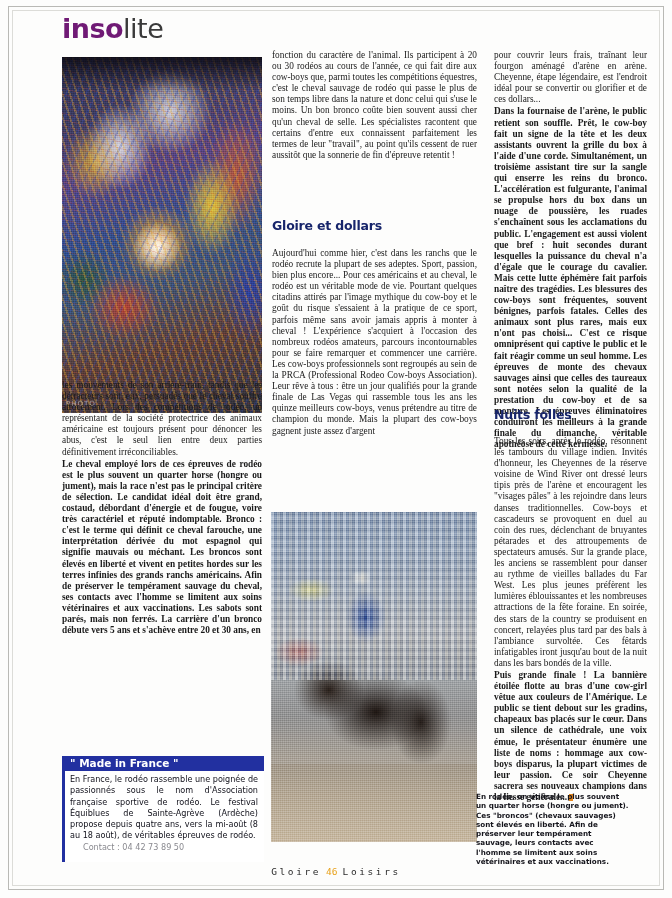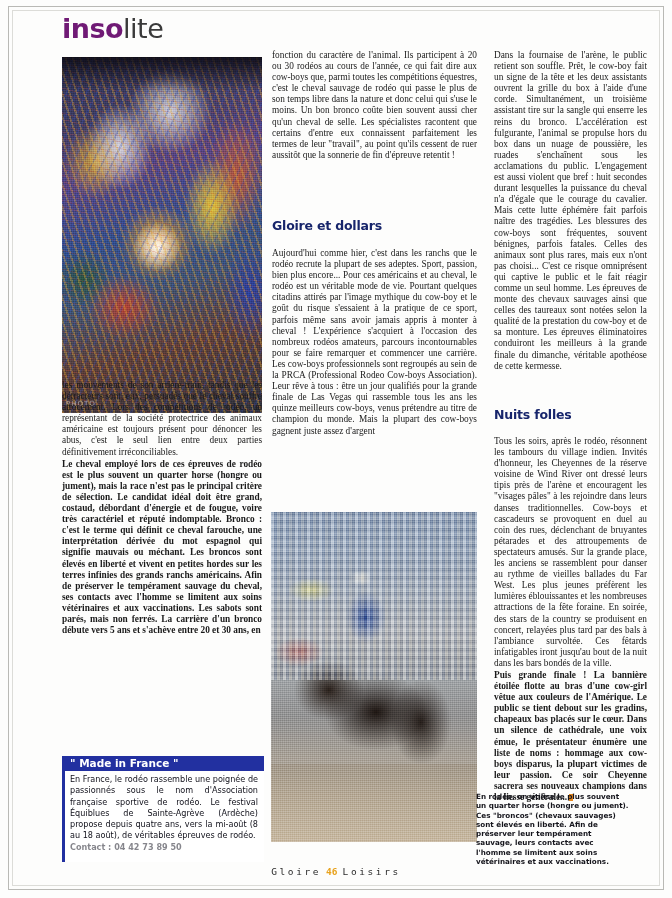--- a/index.html
+++ b/index.html
@@ -238,45 +238,45 @@
   #made-box .mb-body {
     font-family: "DejaVu Sans", "Liberation Sans", sans-serif;
     font-size: 8.1px;
     line-height: 11.3px;
     color: #10101a;
     padding: 3px 6px 0 5px;
     text-align: justify;
   }
   #made-box .mb-contact {
     font-family: "DejaVu Sans", "Liberation Sans", sans-serif;
-    font-weight: bold;
+    font-weight: normal;
     font-size: 8.1px;
     line-height: 10px;
-    padding-left: 5px;
+    padding-left: 18px;
     color: #3c3c46;
     opacity: 0.62;
     white-space: nowrap;
     overflow: hidden;
   }
 
   
   #footer {
     position: absolute;
     left: 0;
     top: 866px;
     width: 672px;
     text-align: center;
     font-family: "DejaVu Sans Mono", "Liberation Mono", monospace;
     font-size: 9.5px;
     letter-spacing: 2.6px;
     color: #2a2a2a;
     white-space: nowrap;
   }
   #footer .pagenum {
-    font-weight: bold;
+    font-weight: normal;
     color: #e8a21c;
     letter-spacing: 0px;
     padding: 0 5px;
   }
 
   .endmark {
     display: inline-block;
     width: 4px;
     height: 7px;
     background: #e8881c;
@@ -319,20 +319,21 @@
     <p>Aujourd'hui comme hier, c'est dans les ranchs que le rodéo recrute la plupart de ses adeptes. Sport, passion, bien plus encore... Pour ces américains et au cheval, le rodéo est un véritable mode de vie. Pourtant quelques citadins attirés par l'image mythique du cow-boy et le goût du risque s'essaient à la pratique de ce sport, parfois même sans avoir jamais appris à monter à cheval ! L'expérience s'acquiert à l'occasion des nombreux rodéos amateurs, parcours incontournables pour se faire remarquer et commencer une carrière. Les cow-boys professionnels sont regroupés au sein de la PRCA (Professional Rodeo Cow-boys Association). Leur rêve à tous : être un jour qualifiés pour la grande finale de Las Vegas qui rassemble tous les ans les quinze meilleurs cow-boys, venus prétendre au titre de champion du monde. Mais la plupart des cow-boys gagnent juste assez d'argent</p>
   </div>
 
   <div class="photo" id="photo-rodeo">
     <div class="crowd"></div>
     <div class="ground"></div>
     <div class="grain"></div>
   </div>
 
   <div class="col" id="col3">
+    <p>pour couvrir leurs frais, traînant leur fourgon aménagé d'arène en arène. Cheyenne, étape légendaire, est l'endroit idéal pour se convertir ou glorifier et de ces dollars...</p>
     <p>Dans la fournaise de l'arène, le public retient son souffle. Prêt, le cow-boy fait un signe de la tête et les deux assistants ouvrent la grille du box à l'aide d'une corde. Simultanément, un troisième assistant tire sur la sangle qui enserre les reins du bronco. L'accélération est fulgurante, l'animal se propulse hors du box dans un nuage de poussière, les ruades s'enchaînent sous les acclamations du public. L'engagement est aussi violent que bref : huit secondes durant lesquelles la puissance du cheval n'a d'égale que le courage du cavalier. Mais cette lutte éphémère fait parfois naître des tragédies. Les blessures des cow-boys sont fréquentes, souvent bénignes, parfois fatales. Celles des animaux sont plus rares, mais eux n'ont pas choisi... C'est ce risque omniprésent qui captive le public et le fait réagir comme un seul homme. Les épreuves de monte des chevaux sauvages ainsi que celles des taureaux sont notées selon la qualité de la prestation du cow-boy et de sa monture. Les épreuves éliminatoires conduiront les meilleurs à la grande finale du dimanche, véritable apothéose de cette kermesse.</p>
   </div>
 
   <div class="sec-head" id="head-nuits">Nuits folles</div>
 
   <div class="col" id="col3-b">
     <p>Tous les soirs, après le rodéo, résonnent les tambours du village indien. Invités d'honneur, les Cheyennes de la réserve voisine de Wind River ont dressé leurs tipis près de l'arène et encouragent les "visages pâles" à les rejoindre dans leurs danses traditionnelles. Cow-boys et cascadeurs se provoquent en duel au coin des rues, déclenchant de bruyantes pétarades et des attroupements de spectateurs amusés. Sur la grande place, les anciens se rassemblent pour danser au rythme de vieilles ballades du Far West. Les plus jeunes préfèrent les lumières éblouissantes et les nombreuses attractions de la fête foraine. En soirée, des stars de la country se produisent en concert, relayées plus tard par des bals à l'ambiance survoltée. Ces fêtards infatigables iront jusqu'au bout de la nuit dans les bars bondés de la ville.</p>
     <p><span>Puis grande finale ! La bannière étoilée flotte au bras d'une cow-girl vêtue aux couleurs de l'Amérique. Le public se tient debout sur les gradins, chapeaux bas placés sur le cœur. Dans un silence de cathédrale, une voix émue, le présentateur énumère une liste de noms : hommage aux cow-boys disparus, la plupart victimes de leur passion. Ce soir Cheyenne sacrera ses nouveaux champions dans la liesse générale...</span><span class="endmark"></span></p>
   </div>
 

